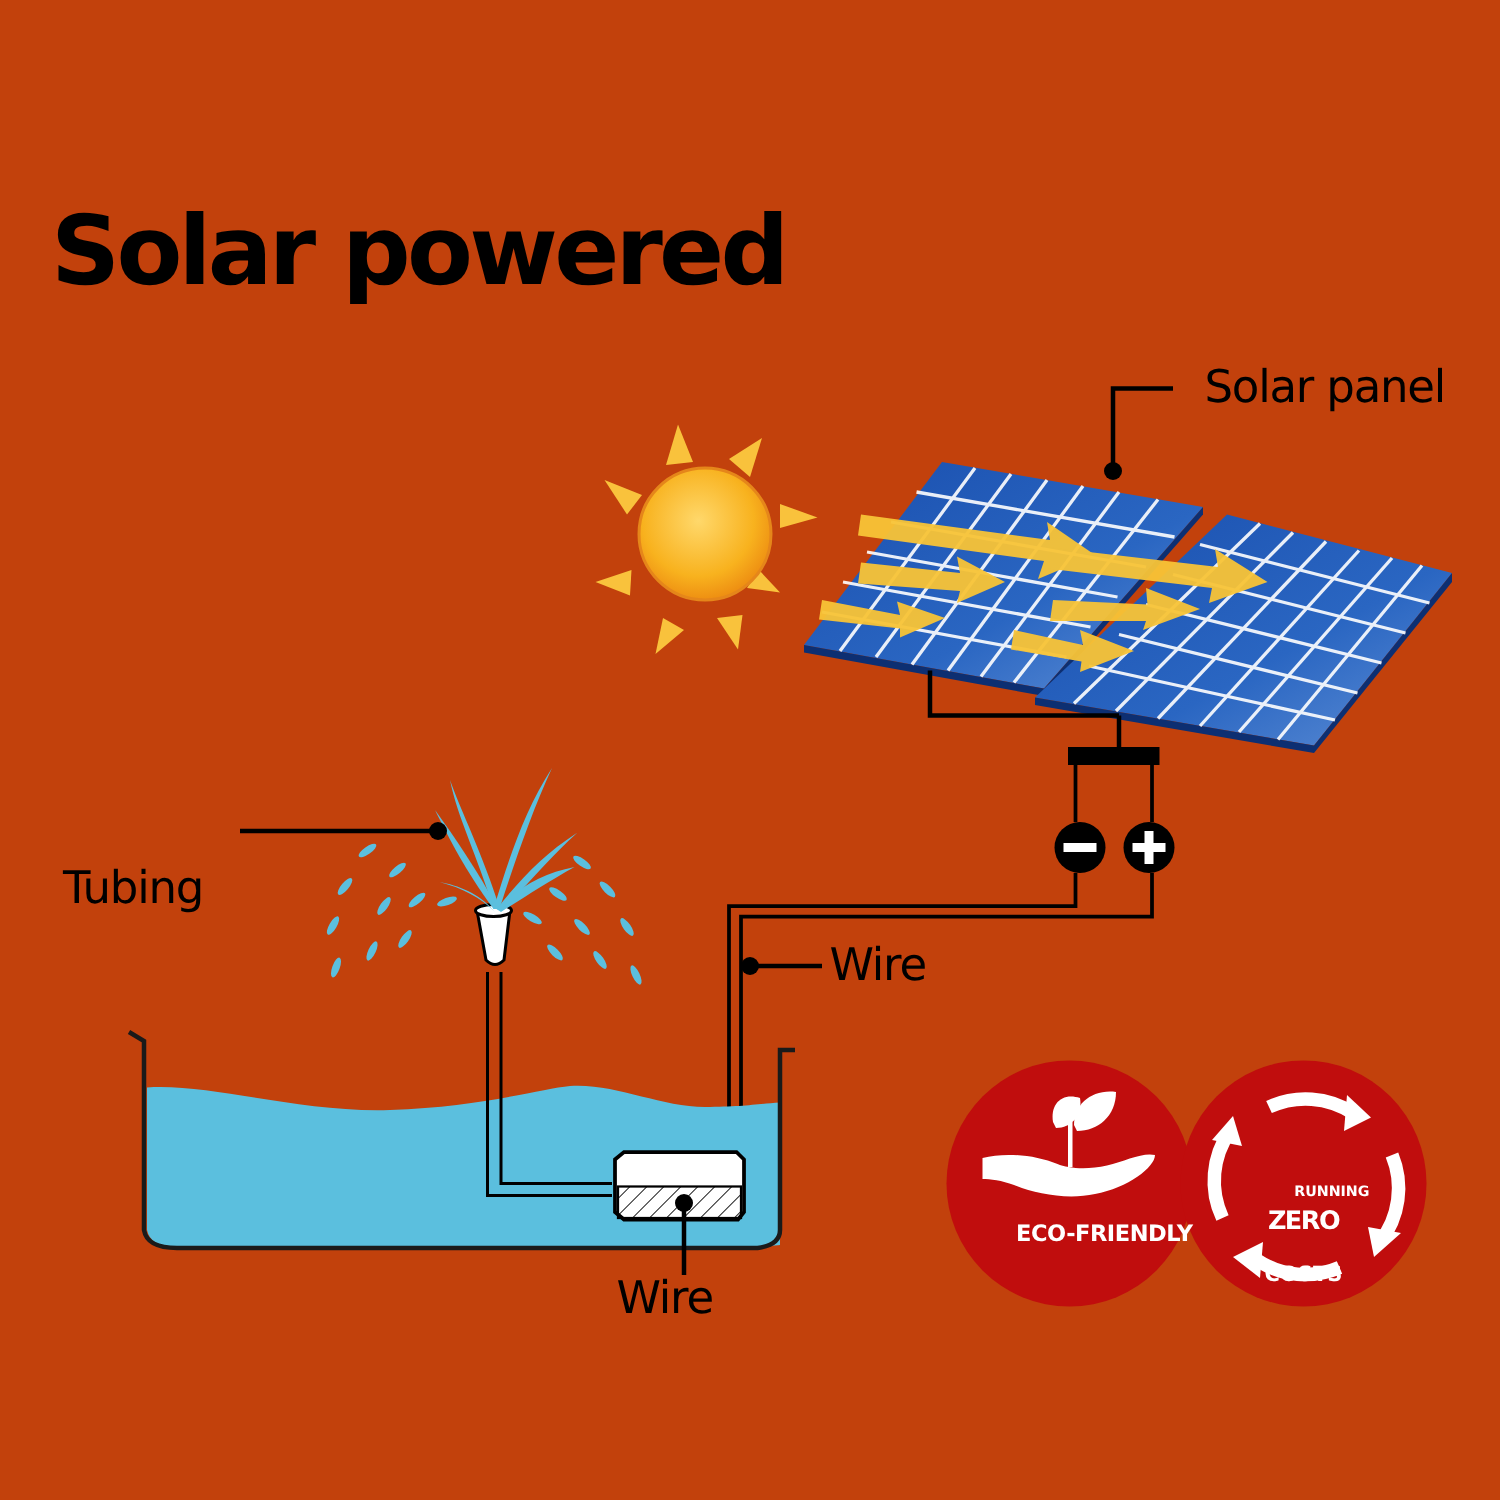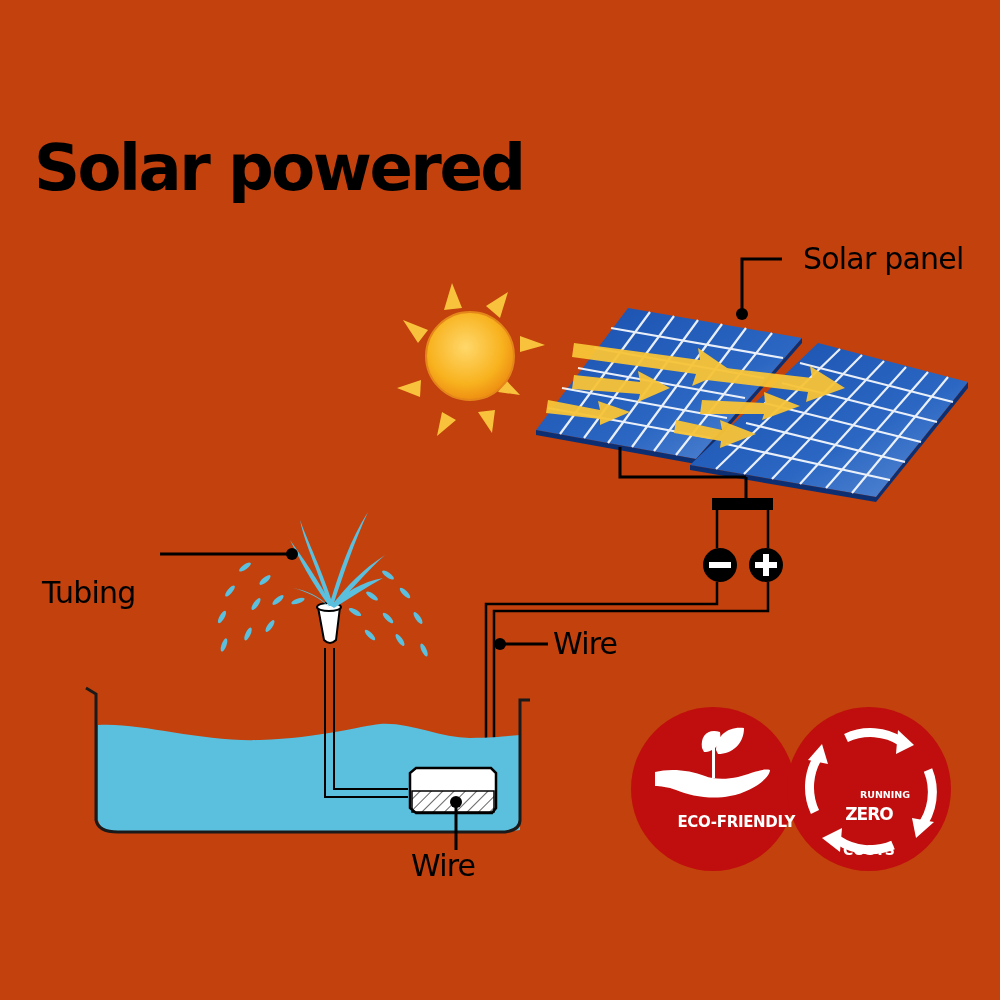--- a/index.html
+++ b/index.html
@@ -206,15 +206,15 @@
 
   <div class="title">Solar powered</div>
 
   <div class="label" style="left:803px; top:244px;">Solar panel</div>
   <div class="label" style="left:42px; top:538px;margin-top:40px;">Tubing</div>
   <div class="label" style="left:553px; top:629px;">Wire</div>
   <div class="label" style="left:411px; top:851px;">Wire</div>
 
   <div class="badge-text" style="left:631px; top:815px; width:164px; font-size:15px; letter-spacing:-0.3px;text-align:right;">ECO-FRIENDLY</div>
   <div class="badge-text" style="left:819px; top:806px; width:100px; font-size:17px; letter-spacing:-1px;">ZERO</div>
-  <div class="badge-text" style="left:835px; top:790px; width:100px; font-size:9.5px;">RUNNING</div>
+  <div class="badge-text" style="left:813px; top:790px; width:100px; font-size:9.5px;text-align:right;">RUNNING</div>
   <div class="badge-text" style="left:819px; top:843px; width:100px; font-size:14px;">COSTS</div>
 </div>
 
 </body></html>

